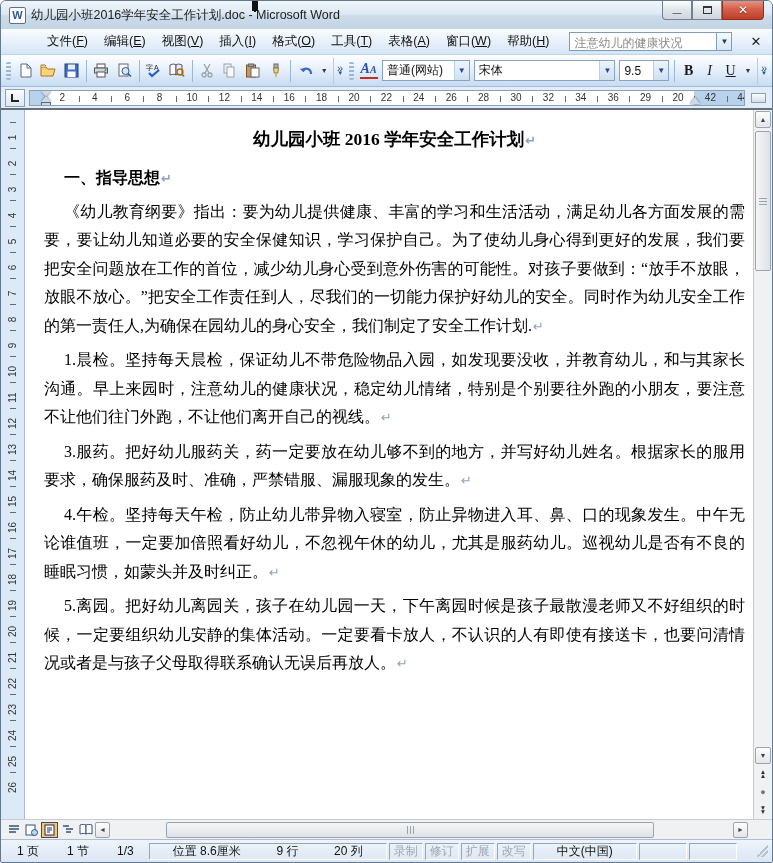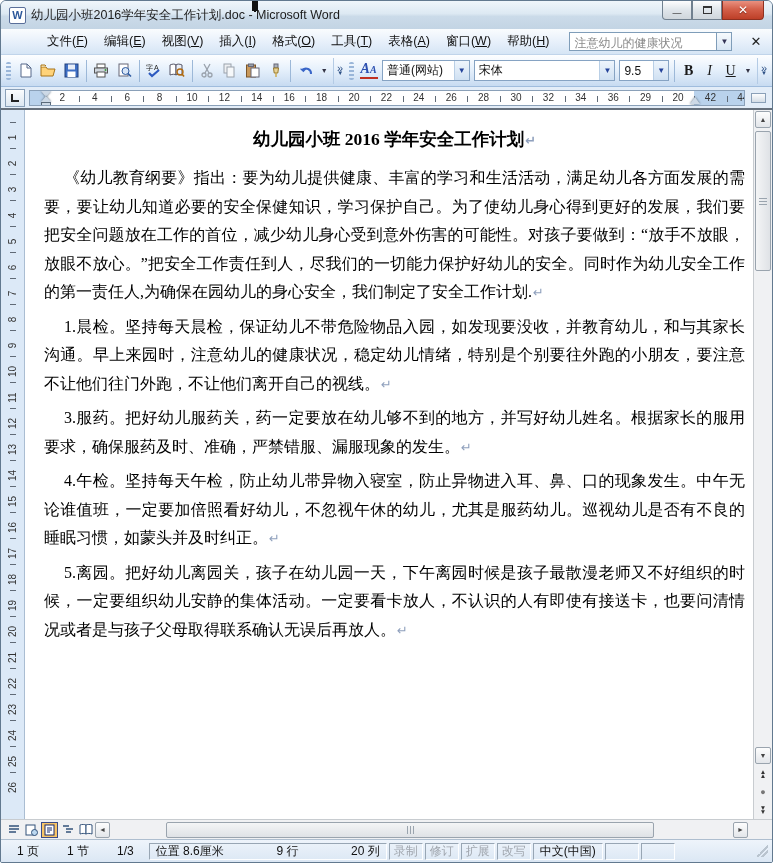--- a/index.html
+++ b/index.html
@@ -97,21 +97,21 @@
 .htrack{flex:1 1 auto;height:16px;position:relative;margin:0 1px}
 .hthumb{position:absolute;left:55px;top:0;width:488px;height:16px;background:linear-gradient(#f4f5f6,#dfe2e6);
   border:1px solid #9aa4ae;border-radius:2px;display:flex;align-items:center;justify-content:center}
 .hthumb .lines{width:7px;height:8px;background:repeating-linear-gradient(90deg,#9aa4ae 0 1px,transparent 1px 3px)}
 .corner{width:24px;flex:0 0 24px;height:100%}
 
 .statusbar{height:23px;flex:0 0 23px;display:flex;align-items:center;background:linear-gradient(#eef4fb,#dbe7f4);
   border-top:1px solid #aebecf;font-size:12px;color:#111;padding:0 2px}
 .st-plain{padding:0 14px;white-space:nowrap}
 .st-box{height:17px;display:flex;align-items:center;border:1px solid;border-color:#98a6b4 #fdfeff #fdfeff #98a6b4;
-  padding:0 6px;margin:0 1px;white-space:nowrap}
+  padding:0 23px;margin:0 1px;white-space:nowrap}
 .st-pos{width:238px;display:flex;justify-content:space-between}
 .st-mode{color:#a0a6ae;width:34px;justify-content:center;padding:0 2px}
 .st-empty{width:34px}
 .st-grip{margin-left:auto;width:12px;height:12px;margin-right:2px;
   background:linear-gradient(135deg,transparent 50%,#b9c4cf 50%,#b9c4cf 60%,transparent 60%,transparent 70%,#b9c4cf 70%,#b9c4cf 80%,transparent 80%)}
 svg{display:block}
 </style>
 </head>
 <body>
 
@@ -398,20 +398,21 @@
           <span class="vtick" style="top: 610px;"></span>
           <span class="vnum" style="top: 646px;">25</span>
           <span class="vtick" style="top: 636px;"></span>
           <span class="vnum" style="top: 672px;">26</span>
           <span class="vtick" style="top: 662px;"></span>
         </div>
       </div>
     <div class="page">
       <div class="doc" id="doc">
           <p class="p-title">幼儿园小班 2016 学年安全工作计划<span class="mark">↵</span></p>
+          <p class="p-heading">一、指导思想<span class="mark">↵</span></p>
           <p class="p-body">《幼儿教育纲要》指出：要为幼儿提供健康、丰富的学习和生活活动，满足幼儿各方面发展的需要，要让幼儿知道必要的安全保健知识，学习保护自己。为了使幼儿身心得到更好的发展，我们要把安全问题放在工作的首位，减少幼儿身心受到意外伤害的可能性。对孩子要做到：“放手不放眼，放眼不放心。”把安全工作责任到人，尽我们的一切能力保护好幼儿的安全。同时作为幼儿安全工作的第一责任人,为确保在园幼儿的身心安全，我们制定了安全工作计划.<span class="mark">↵</span></p>
           <p class="p-body">1.晨检。坚持每天晨检，保证幼儿不带危险物品入园，如发现要没收，并教育幼儿，和与其家长沟通。早上来园时，注意幼儿的健康状况，稳定幼儿情绪，特别是个别要往外跑的小朋友，要注意不让他们往门外跑，不让他们离开自己的视线。<span class="mark">↵</span></p>
           <p class="p-body">3.服药。把好幼儿服药关，药一定要放在幼儿够不到的地方，并写好幼儿姓名。根据家长的服用要求，确保服药及时、准确，严禁错服、漏服现象的发生。<span class="mark">↵</span></p>
           <p class="p-body">4.午检。坚持每天午检，防止幼儿带异物入寝室，防止异物进入耳、鼻、口的现象发生。中午无论谁值班，一定要加倍照看好幼儿，不忽视午休的幼儿，尤其是服药幼儿。巡视幼儿是否有不良的睡眠习惯，如蒙头并及时纠正。<span class="mark">↵</span></p>
           <p class="p-body">5.离园。把好幼儿离园关，孩子在幼儿园一天，下午离园时候是孩子最散漫老师又不好组织的时候，一定要组织幼儿安静的集体活动。一定要看卡放人，不认识的人有即使有接送卡，也要问清情况或者是与孩子父母取得联系确认无误后再放人。<span class="mark">↵</span></p>
         </div>
     </div>
     <div class="vscroll">
       <span class="sbtn">
           <span>▲</span>

